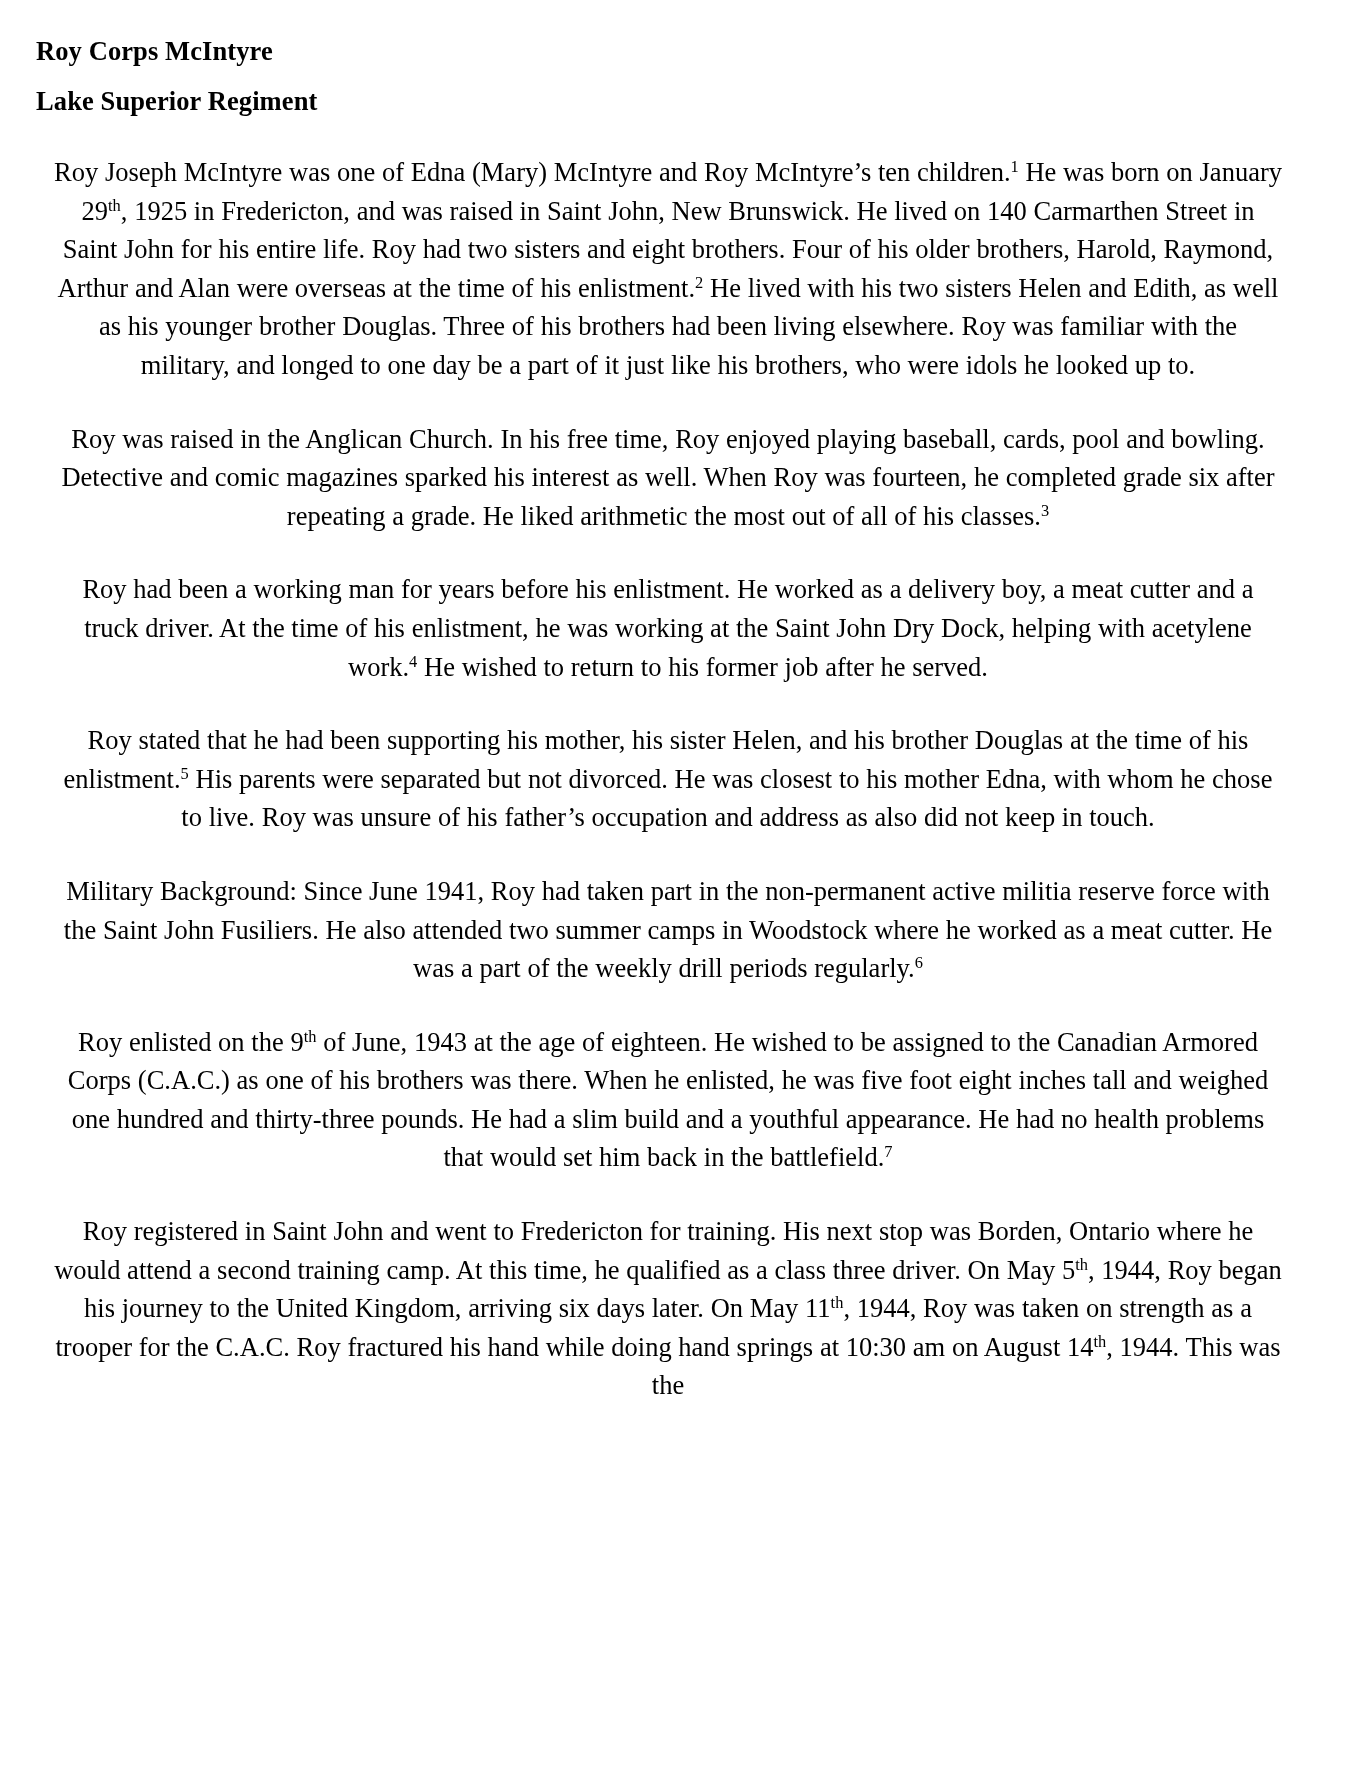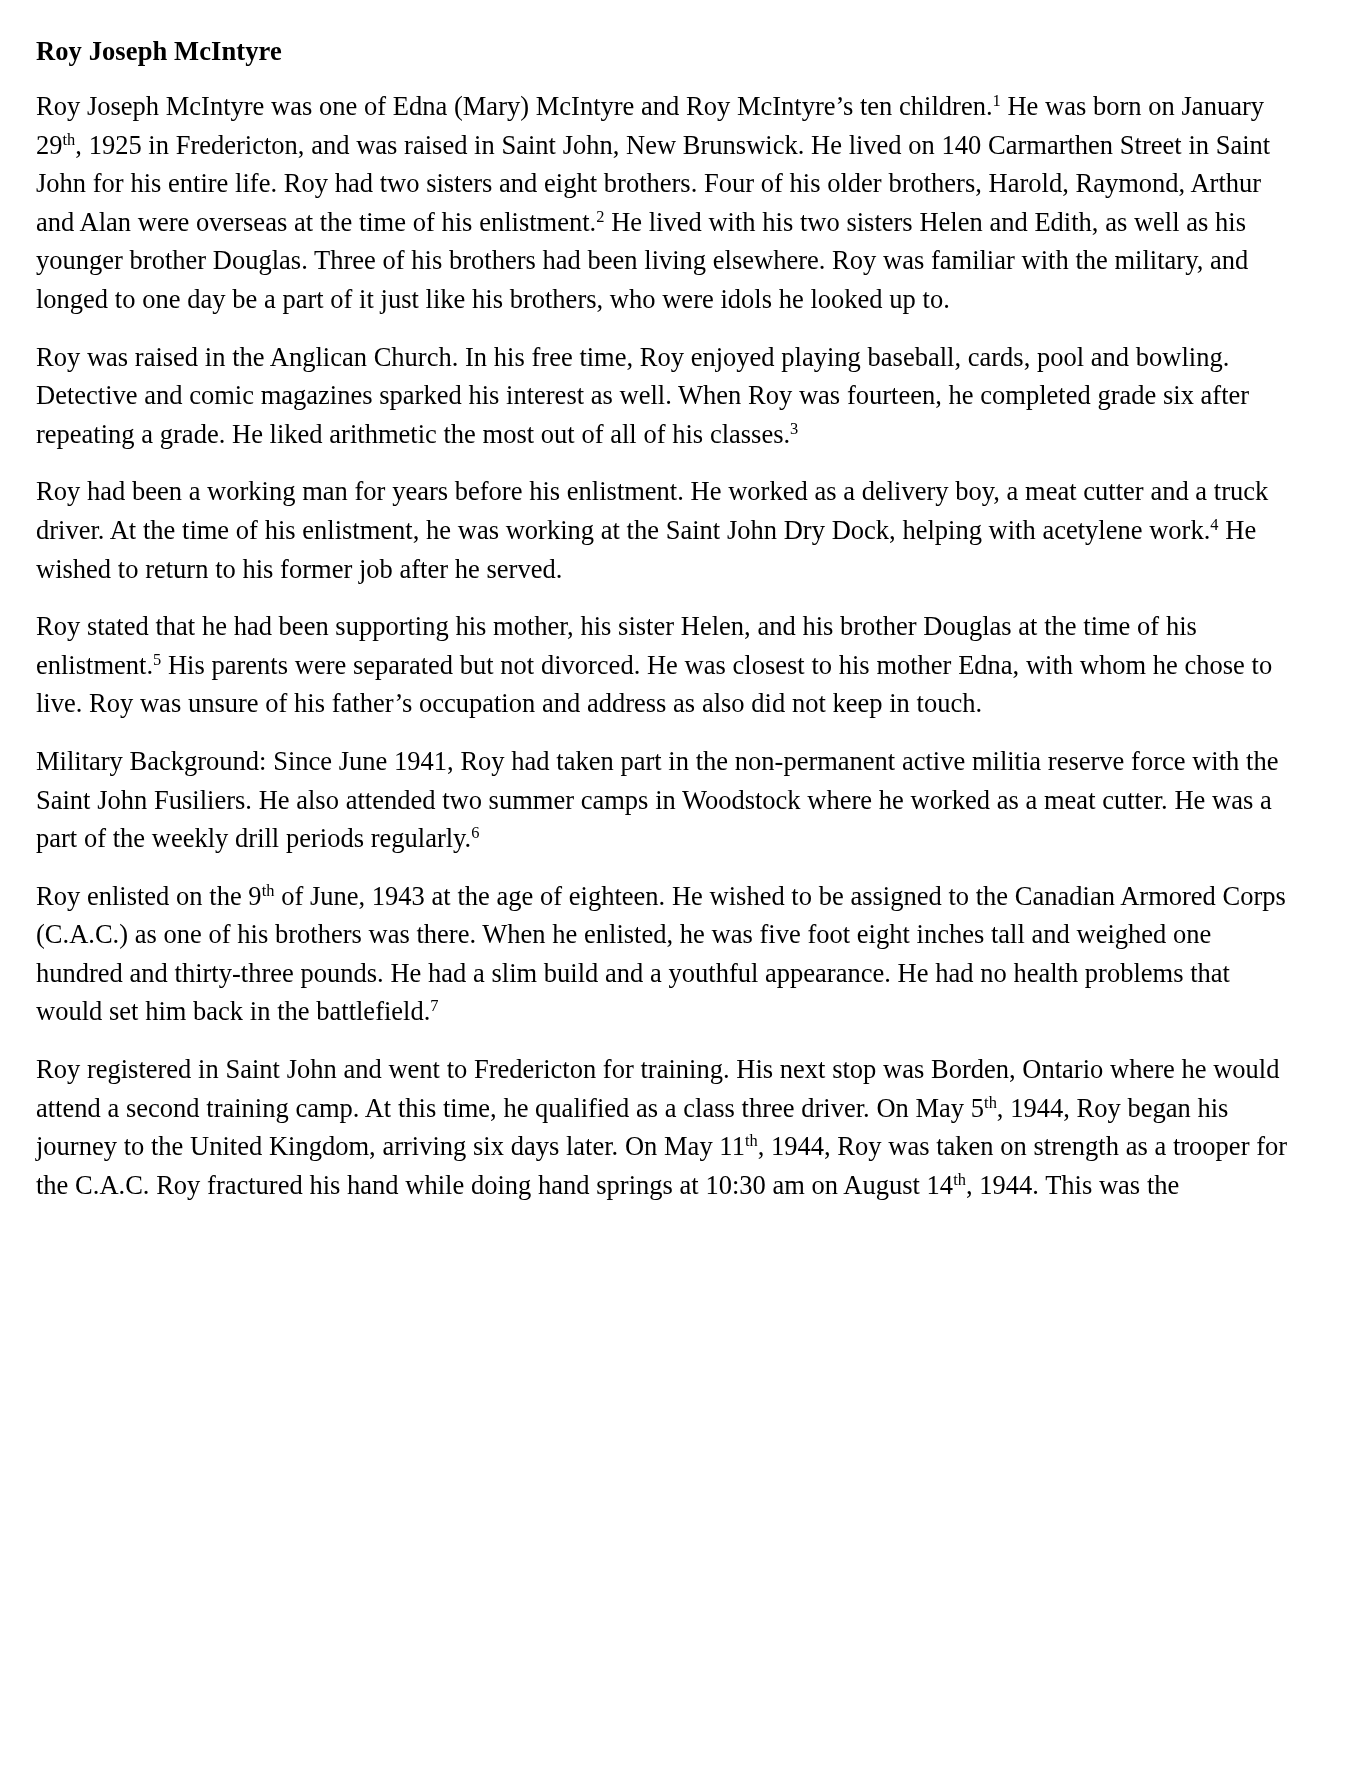--- a/index.html
+++ b/index.html
@@ -25,40 +25,41 @@
     font-size: 26.5px;
     line-height: 1.17;
     margin: 0 0 0 0;
     padding: 9px 0 10px 0;
     letter-spacing: 0.1px;
   }
   .heading.first { padding-top: 6px; }
   .para {
     font-size: 26.5px;
     line-height: 38.6px;
-    margin: 0;
+    margin: 16px;
     padding: 10px 0 9px 0;
-    text-align: left;
+    text-align: center;
     word-spacing: 0.1px;
   }
   .para sup {
     font-size: 0.62em;
     line-height: 0;
     vertical-align: 0.52em;
   }
   .lead {
     font-weight: normal;
   }
 </style>
 </head>
 <body>
 
 <div class="page">
   <div id="doc-body">
-      <div class="heading first">Roy Joseph McIntyre</div>
+      <div class="heading first">Roy Corps McIntyre</div>
+      <div class="heading">Lake Superior Regiment</div>
       <p class="para"><span>Roy Joseph McIntyre was one of Edna (Mary) McIntyre and Roy McIntyre’s ten children.</span><sup>1</sup><span> He was born on January 29</span><sup>th</sup><span>, 1925 in Fredericton, and was raised in Saint John, New Brunswick. He lived on 140 Carmarthen Street in Saint John for his entire life. Roy had two sisters and eight brothers. Four of his older brothers, Harold, Raymond, Arthur and Alan were overseas at the time of his enlistment.</span><sup>2</sup><span> He lived with his two sisters Helen and Edith, as well as his younger brother Douglas. Three of his brothers had been living elsewhere. Roy was familiar with the military, and longed to one day be a part of it just like his brothers, who were idols he looked up to.</span></p>
       <p class="para"><span>Roy was raised in the Anglican Church. In his free time, Roy enjoyed playing baseball, cards, pool and bowling. Detective and comic magazines sparked his interest as well. When Roy was fourteen, he completed grade six after repeating a grade. He liked arithmetic the most out of all of his classes.</span><sup>3</sup></p>
       <p class="para"><span>Roy had been a working man for years before his enlistment. He worked as a delivery boy, a meat cutter and a truck driver. At the time of his enlistment, he was working at the Saint John Dry Dock, helping with acetylene work.</span><sup>4</sup><span> He wished to return to his former job after he served.</span></p>
       <p class="para"><span>Roy stated that he had been supporting his mother, his sister Helen, and his brother Douglas at the time of his enlistment.</span><sup>5</sup><span> His parents were separated but not divorced. He was closest to his mother Edna, with whom he chose to live. Roy was unsure of his father’s occupation and address as also did not keep in touch.</span></p>
       <p class="para"><span class="lead">Military Background:</span><span> Since June 1941, Roy had taken part in the non-permanent active militia reserve force with the Saint John Fusiliers. He also attended two summer camps in Woodstock where he worked as a meat cutter. He was a part of the weekly drill periods regularly.</span><sup>6</sup></p>
       <p class="para"><span>Roy enlisted on the 9</span><sup>th</sup><span> of June, 1943 at the age of eighteen. He wished to be assigned to the Canadian Armored Corps (C.A.C.) as one of his brothers was there. When he enlisted, he was five foot eight inches tall and weighed one hundred and thirty-three pounds. He had a slim build and a youthful appearance. He had no health problems that would set him back in the battlefield.</span><sup>7</sup></p>
       <p class="para"><span>Roy registered in Saint John and went to Fredericton for training. His next stop was Borden, Ontario where he would attend a second training camp. At this time, he qualified as a class three driver. On May 5</span><sup>th</sup><span>, 1944, Roy began his journey to the United Kingdom, arriving six days later. On May 11</span><sup>th</sup><span>, 1944, Roy was taken on strength as a trooper for the C.A.C. Roy fractured his hand while doing hand springs at 10:30 am on August 14</span><sup>th</sup><span>, 1944. This was the</span></p>
     </div>
 </div>
 

